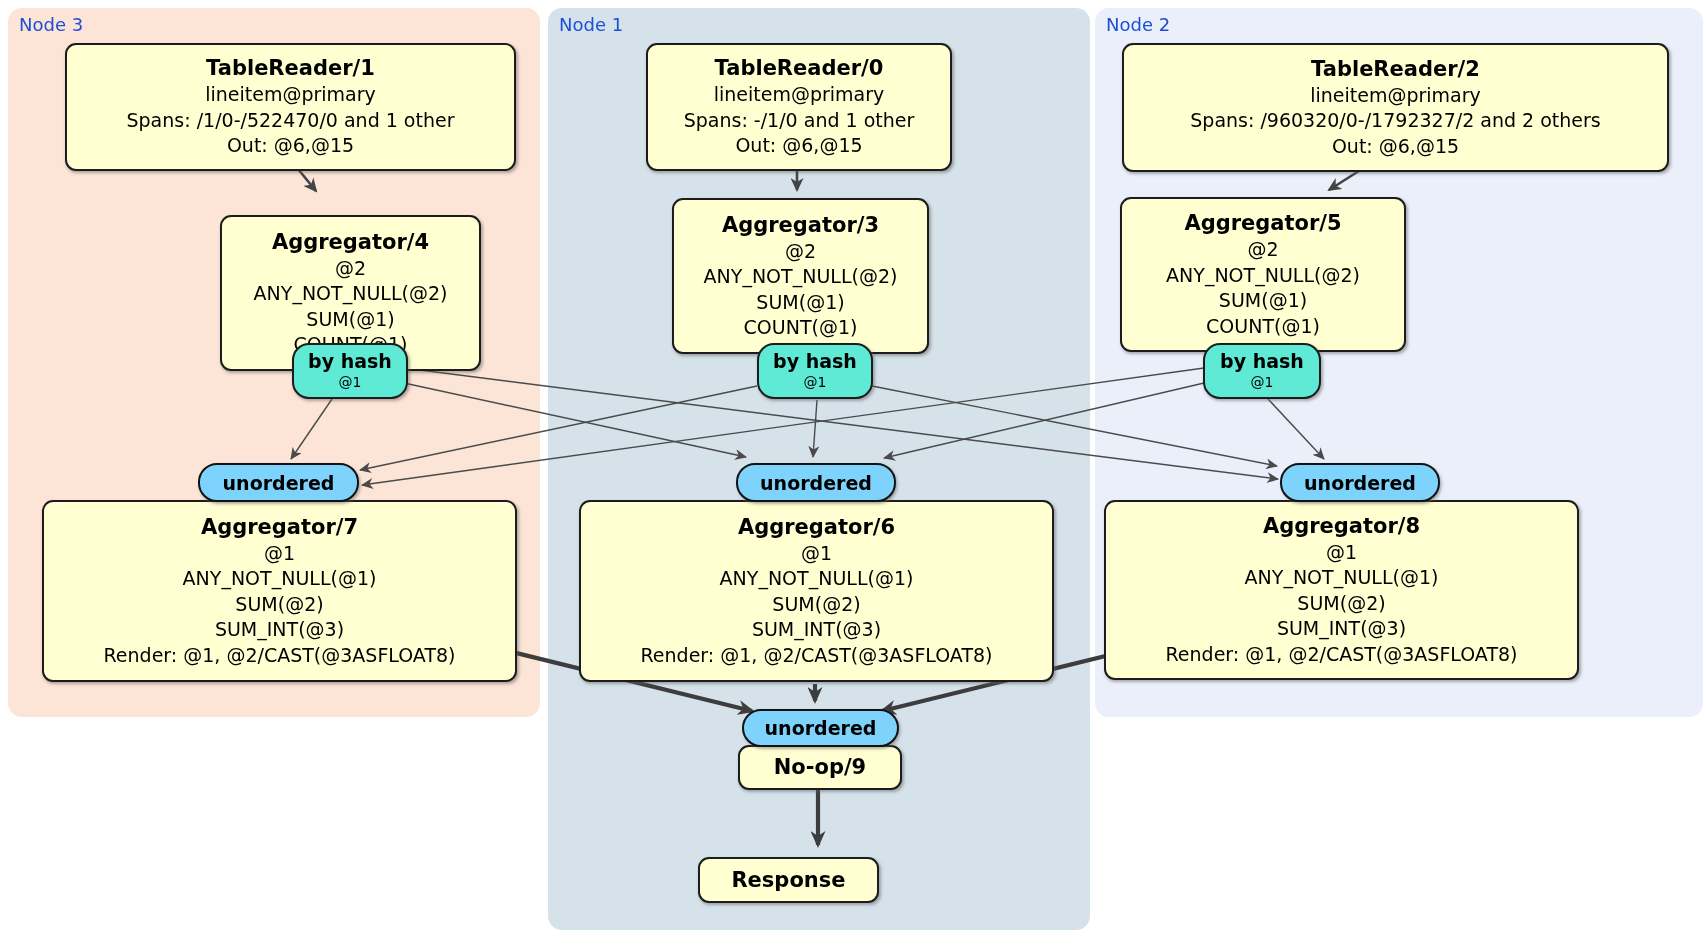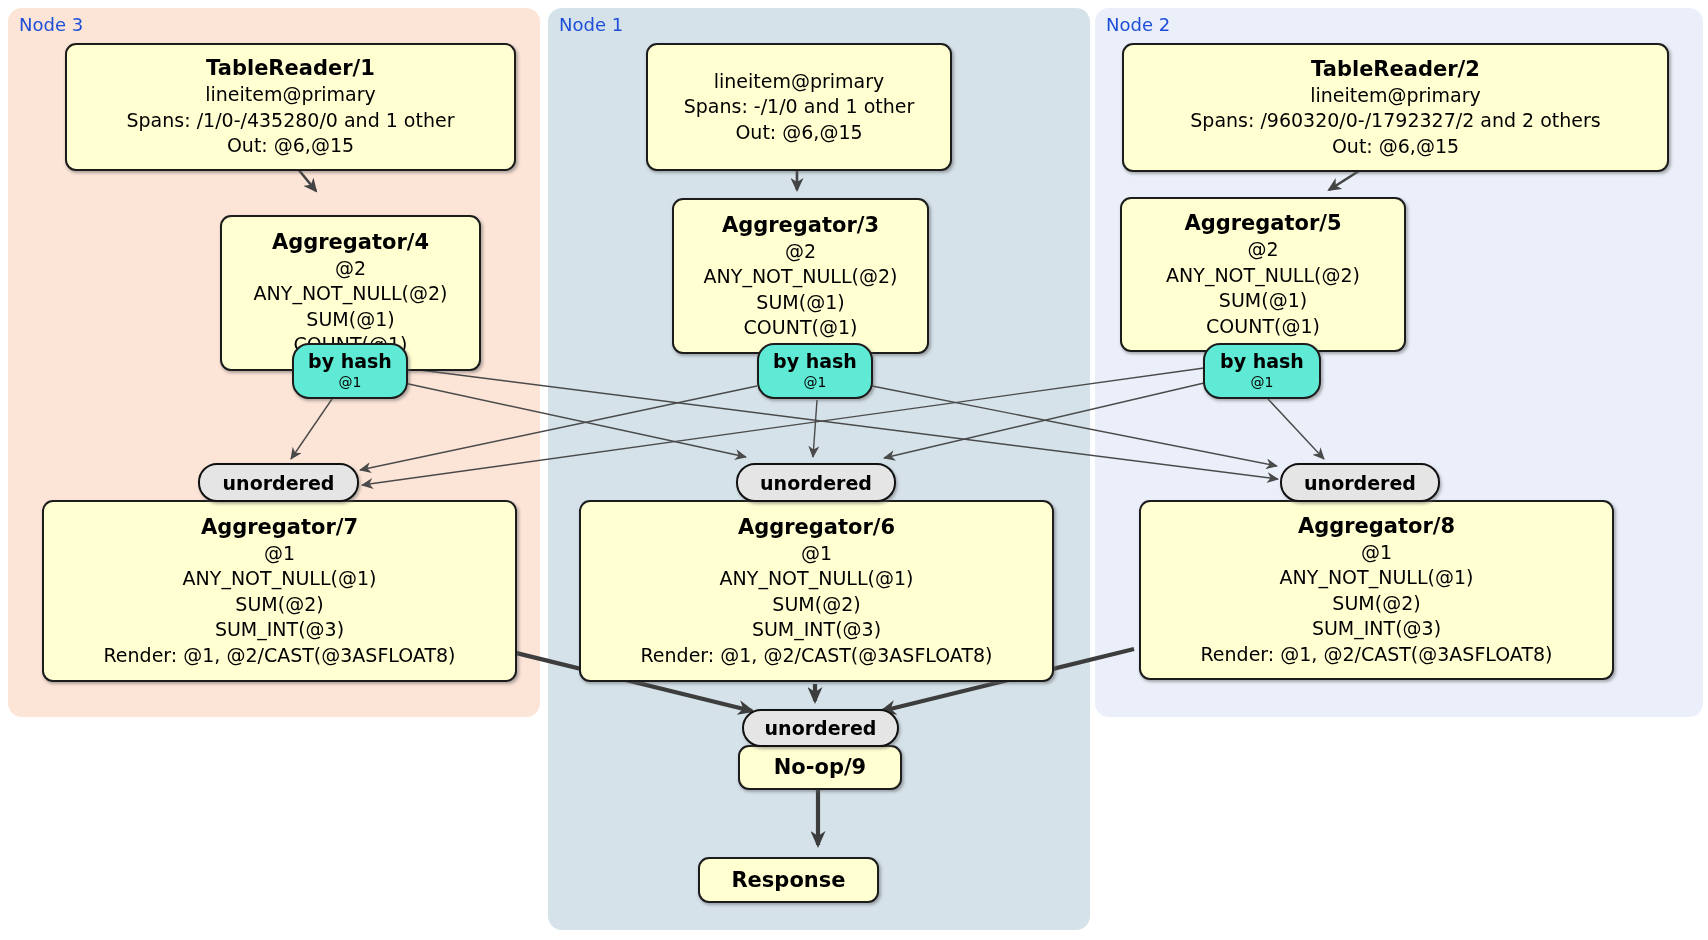--- a/index.html
+++ b/index.html
@@ -20,21 +20,21 @@
     box-shadow:1.5px 2px 3px rgba(100,100,100,.5);
   }
   .pbox .t{font-weight:bold;font-size:21px;line-height:27px;}
   .router{
     position:absolute;background:#5eead4;border:2px solid #1c1c1c;border-radius:17px;
     text-align:center;z-index:4;box-shadow:1.5px 2px 3px rgba(100,100,100,.5);
   }
   .router .t{font-weight:bold;font-size:19px;line-height:24px;margin-top:4px;}
   .router .s{font-size:14px;line-height:18px;}
   .sync{
-    position:absolute;background:#e5e5e5;border:2px solid #111;border-radius:19px;
+    position:absolute;background:#7dd3fc;border:2px solid #111;border-radius:19px;
     display:flex;align-items:center;justify-content:center;
     font-weight:bold;font-size:19px;z-index:4;box-shadow:1.5px 2px 3px rgba(100,100,100,.5);
   }
 </style>
 </head>
 <body>
 
 <div class="canvas">
 
   <div class="panel panel3">
@@ -82,21 +82,21 @@
       <line x1="500" y1="649" x2="752" y2="711" marker-end="url(#ah-thick)"></line>
       <line x1="815" y1="684" x2="815" y2="701" marker-end="url(#ah-thick)"></line>
       <line x1="1134" y1="649" x2="882" y2="711" marker-end="url(#ah-thick)"></line>
       <line x1="818" y1="789" x2="818" y2="845" marker-end="url(#ah-thick)"></line>
     </g>
   </svg>
 
   <div class="pbox" style="left:65px;top:43px;width:447px;height:124px;">
     <div class="t">TableReader/1</div>
     <div>lineitem@primary</div>
-    <div>Spans: /1/0-/435280/0 and 1 other</div>
+    <div>Spans: /1/0-/522470/0 and 1 other</div>
     <div>Out: @6,@15</div>
   </div>
   <div class="pbox" style="left:220px;top:215px;width:257px;height:152px;">
     <div class="t">Aggregator/4</div>
     <div>@2</div>
     <div>ANY_NOT_NULL(@2)</div>
     <div>SUM(@1)</div>
     <div>COUNT(@1)</div>
   </div>
   <div class="router" style="left:292px;top:343px;width:112px;height:52px;">
@@ -109,20 +109,21 @@
   <div class="pbox" style="left:42px;top:500px;width:471px;height:178px;">
     <div class="t">Aggregator/7</div>
     <div>@1</div>
     <div>ANY_NOT_NULL(@1)</div>
     <div>SUM(@2)</div>
     <div>SUM_INT(@3)</div>
     <div>Render: @1, @2/CAST(@3ASFLOAT8)</div>
   </div>
 
   <div class="pbox" style="left:646px;top:43px;width:302px;height:124px;">
+    <div class="t">TableReader/0</div>
     <div>lineitem@primary</div>
     <div>Spans: -/1/0 and 1 other</div>
     <div>Out: @6,@15</div>
   </div>
   <div class="pbox" style="left:672px;top:198px;width:253px;height:152px;">
     <div class="t">Aggregator/3</div>
     <div>@2</div>
     <div>ANY_NOT_NULL(@2)</div>
     <div>SUM(@1)</div>
     <div>COUNT(@1)</div>
@@ -156,21 +157,21 @@
     <div>SUM(@1)</div>
     <div>COUNT(@1)</div>
   </div>
   <div class="router" style="left:1203px;top:343px;width:114px;height:52px;">
     <div class="t">by hash</div>
     <div class="s">@1</div>
   </div>
   <div class="sync" style="left:1280px;top:463px;width:156px;height:35px;">
     <span>unordered</span>
   </div>
-  <div class="pbox" style="left:1139px;top:500px;width:471px;height:176px;">
+  <div class="pbox" style="left:1104px;top:500px;width:471px;height:176px;">
     <div class="t">Aggregator/8</div>
     <div>@1</div>
     <div>ANY_NOT_NULL(@1)</div>
     <div>SUM(@2)</div>
     <div>SUM_INT(@3)</div>
     <div>Render: @1, @2/CAST(@3ASFLOAT8)</div>
   </div>
 
   <div class="sync" style="left:742px;top:709px;width:153px;height:34px;">
     <span>unordered</span>

